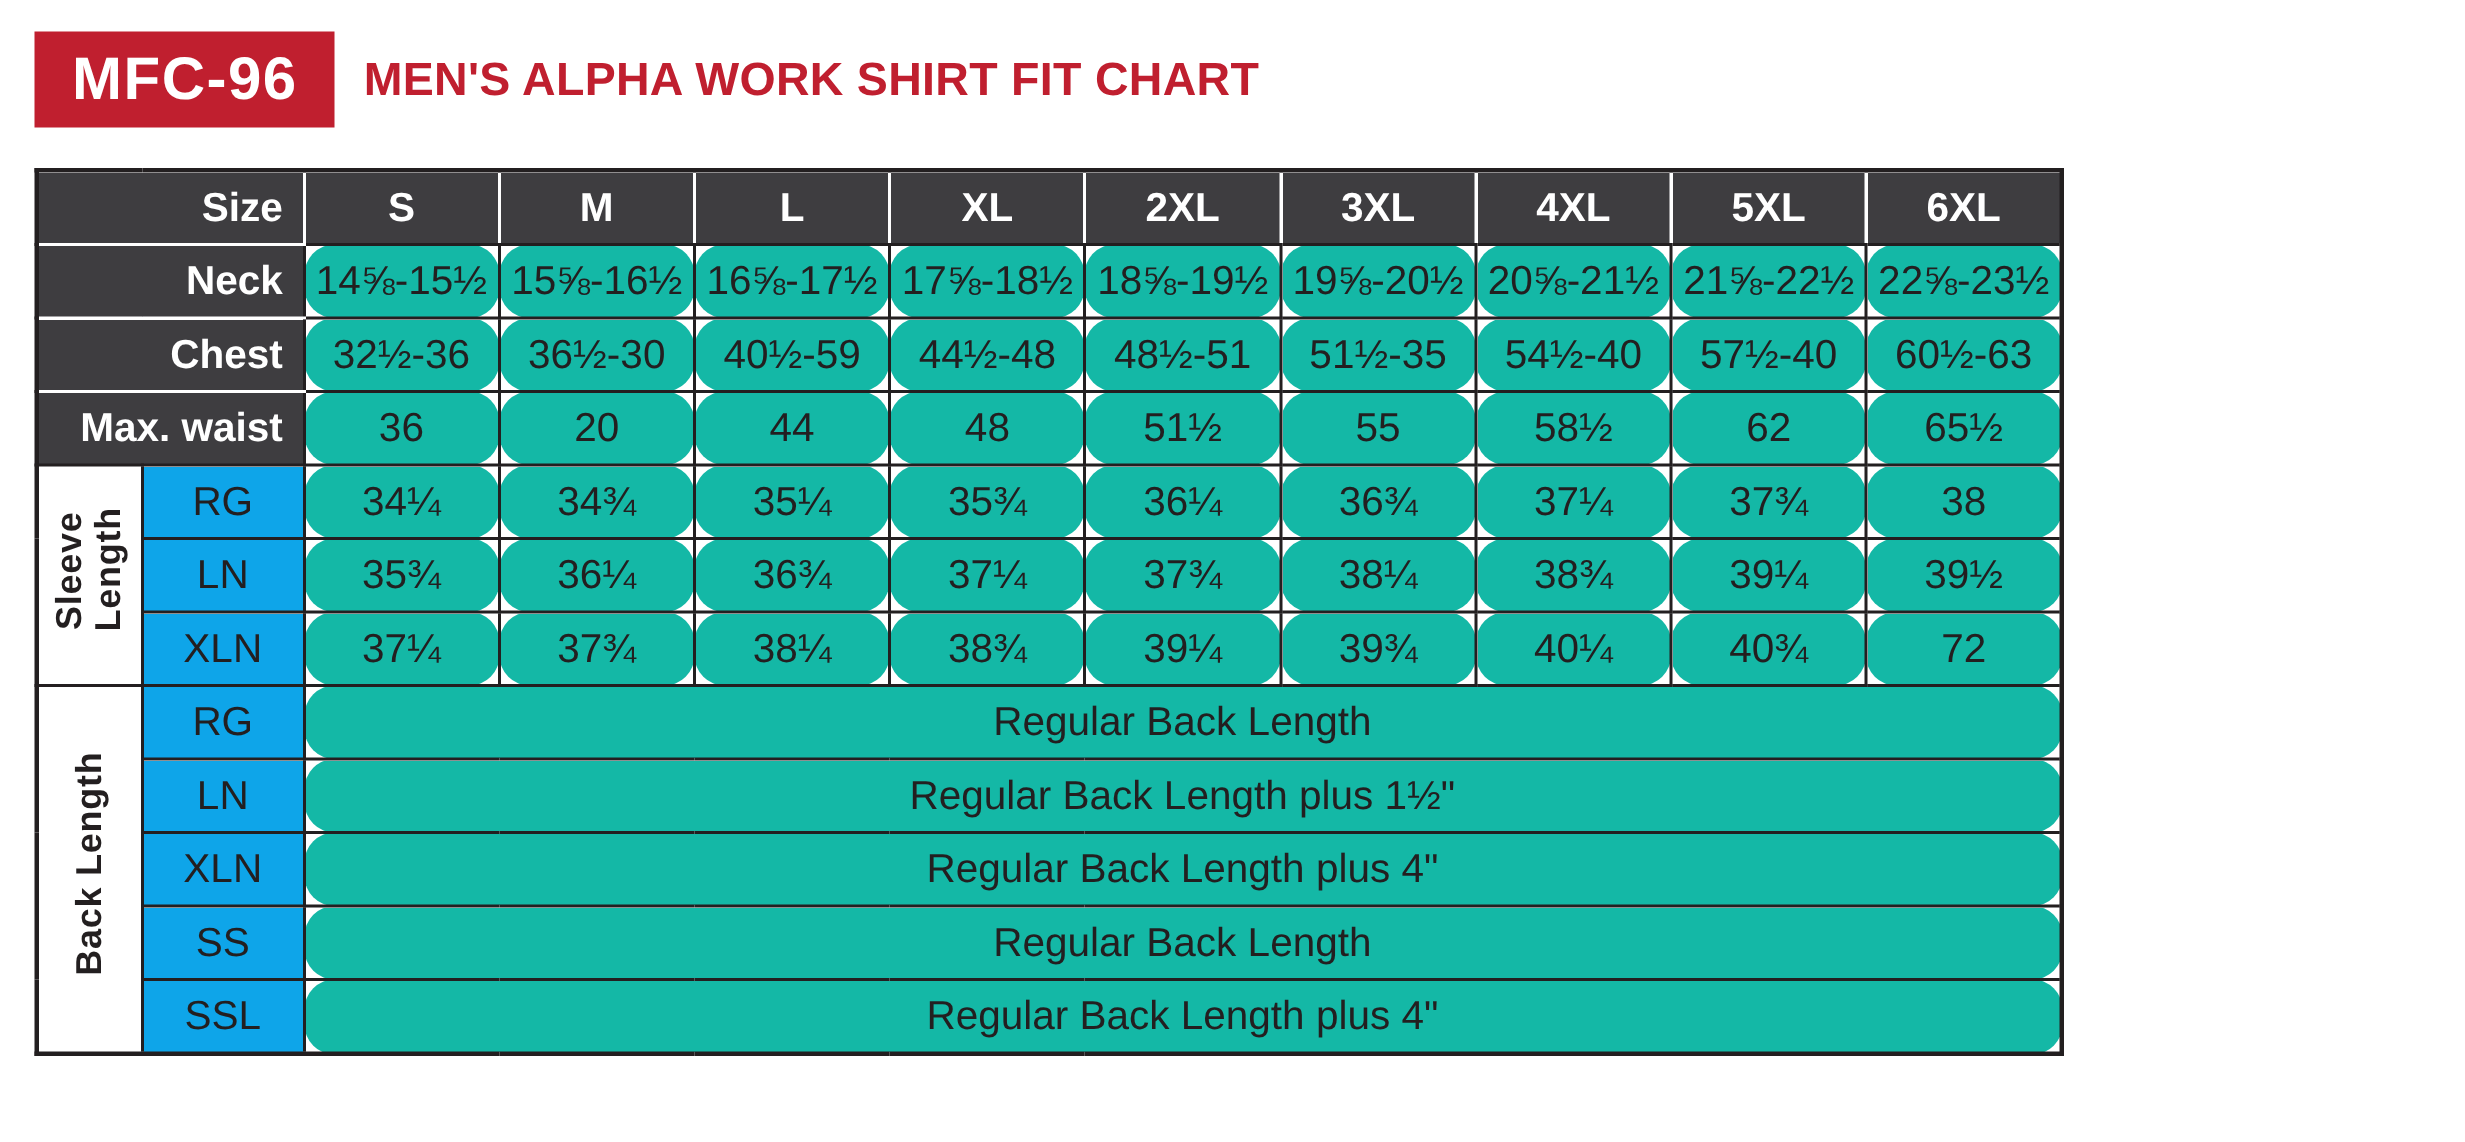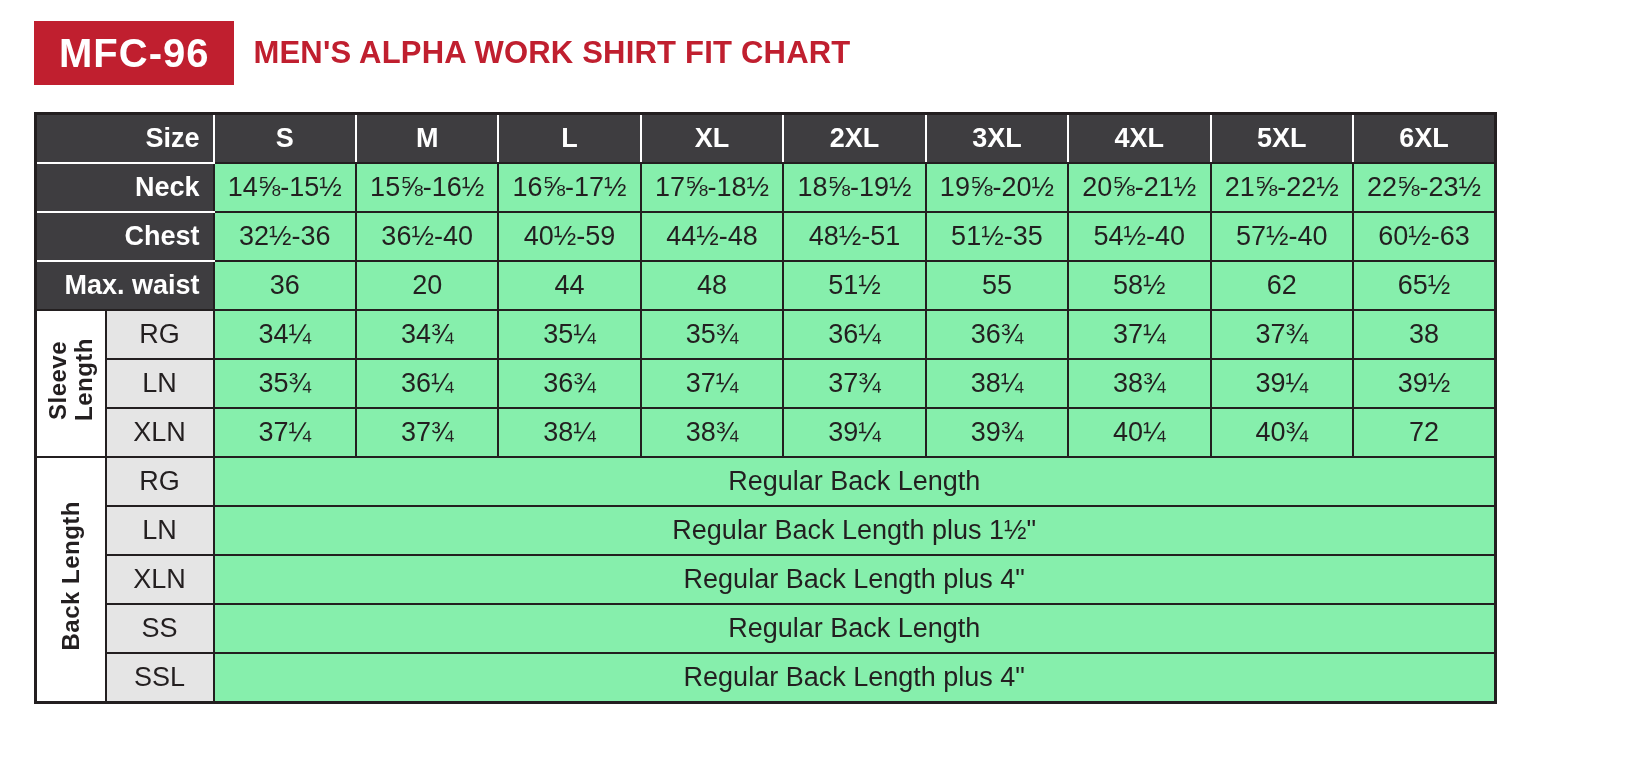--- a/index.html
+++ b/index.html
@@ -6,50 +6,50 @@
     --red:#C01F2F;
     --dark:#3E3D40;
     --ink:#231F20;
   }
   html,body{margin:0;padding:0;}
   body{
     width:1643px;height:761px;background:#ffffff;
     font-family:"Liberation Sans","DejaVu Sans",sans-serif;
     color:var(--ink);
   }
-  .page{padding:21px 23px 0 23px;margin-left:11px;}
+  .page{padding:21px 23px 0 23px;}
   .hdr{display:flex;align-items:stretch;gap:19px;height:64px;margin-bottom:27px;}
   .badge{
     background:var(--red);color:#fff;display:flex;align-items:center;
     padding:0 25px;font-size:40px;font-weight:bold;letter-spacing:1px;
   }
   .title{
     display:flex;align-items:center;color:var(--red);
     font-size:31px;font-weight:bold;letter-spacing:0.2px;white-space:nowrap;
   }
-  table.fit{width:1463px;border-collapse:collapse;table-layout:fixed;border:3px solid var(--ink);}
+  table.fit{width:1353px;border-collapse:collapse;table-layout:fixed;border:3px solid var(--ink);}
   .fit th,.fit td{
     border:2px solid var(--ink);height:47px;font-size:27px;
     vertical-align:middle;text-align:center;padding:0 6px;overflow:hidden;
     font-weight:normal;
   }
   th.dark{background:var(--dark);color:#fff;font-weight:bold;}
   th.lbl{text-align:right;padding-right:13px;}
   tr.header-row th{border-right-color:#fff;}
   th.corner{border-bottom-color:#fff;}
   tr.white-under th.lbl{border-bottom-color:#fff;padding-left:48px;}
-  th.sublbl{background:#e5e5e5;color:var(--ink);}
+  th.sublbl{background:#0ea5e9;color:var(--ink);}
   th.group{background:#fff;padding:0;}
   .vert{
     display:inline-block;writing-mode:vertical-rl;transform:rotate(180deg);
     font-weight:bold;font-size:24px;line-height:1.08;letter-spacing:0.5px;
     text-align:center;
   }
   .vert-sleeve{inline-size:118px;}
-  td.data,td.merged{background:#86efac;}
+  td.data,td.merged{background:#14b8a6;border-radius:20px;}
 </style>
 </head>
 <body>
 
 <div class="page">
   <div class="hdr">
     <div class="badge">
       <span>MFC-96</span>
     </div>
     <h1 class="title">MEN'S ALPHA WORK SHIRT FIT CHART</h1>
@@ -82,21 +82,21 @@
           <td class="data">17⅝-18½</td>
           <td class="data">18⅝-19½</td>
           <td class="data">19⅝-20½</td>
           <td class="data">20⅝-21½</td>
           <td class="data">21⅝-22½</td>
           <td class="data">22⅝-23½</td>
         </tr>
         <tr class="white-under">
           <th class="dark lbl" colspan="2">Chest</th>
           <td class="data">32½-36</td>
-          <td class="data">36½-40</td>
+          <td class="data">36½-30</td>
           <td class="data">40½-59</td>
           <td class="data">44½-48</td>
           <td class="data">48½-51</td>
           <td class="data">51½-35</td>
           <td class="data">54½-40</td>
           <td class="data">57½-40</td>
           <td class="data">60½-63</td>
         </tr>
         <tr>
           <th class="dark lbl" colspan="2">Max. waist</th>

